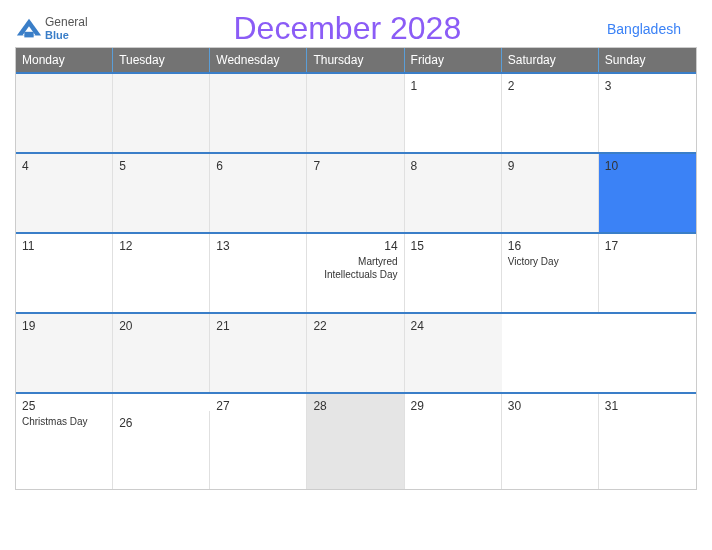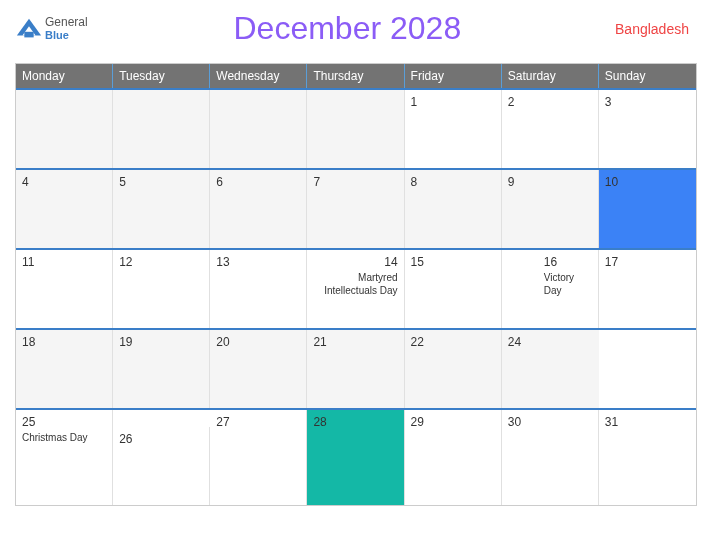--- a/index.html
+++ b/index.html
@@ -13,21 +13,21 @@
     .page {
       width: 712px;
       height: 550px;
       background: #fff;
       padding: 10px 15px 10px 15px;
     }
     .header {
       display: flex;
       align-items: center;
       justify-content: space-between;
-      margin-bottom: 16px;
+      margin-bottom: 0;
     }
     .logo {
       display: flex;
       align-items: center;
       gap: 0px;
     }
     .logo-text {
       font-size: 13px;
       color: #333;
       line-height: 1.1;
@@ -50,22 +50,22 @@
     }
     .month-title {
       font-size: 32px;
       color: #8b5cf6;
       font-weight: normal;
       text-align: center;
       flex: 1;
     }
     .country {
       font-size: 14px;
-      color: #ef4444;
-      text-align: center;
+      color: #3b82f6;
+      text-align: left;
       min-width: 90px;
     }
     .calendar {
       border: 1px solid #ccc;
       width: 100%;
     }
     .cal-header-row {
       display: grid;
       grid-template-columns: repeat(7, 1fr);
       background: #737373;
@@ -201,33 +201,30 @@
           <div class="cal-cell" style="background: rgb(255, 255, 255);">
             <span class="day-num">13</span>
           </div>
           <div class="cal-cell" style="background: rgb(255, 255, 255); text-align: right;">
             <span class="day-num">14</span>
             <div class="holiday-name">Martyred Intellectuals Day</div>
           </div>
           <div class="cal-cell" style="background: rgb(255, 255, 255);">
             <span class="day-num">15</span>
           </div>
-          <div class="cal-cell" style="background: rgb(255, 255, 255); margin-left: 36px;">
+          <div class="cal-cell" style="background: rgb(255, 255, 255);">
             <span class="day-num">16</span>
             <div class="holiday-name">Victory Day</div>
           </div>
           <div class="cal-cell" style="background: rgb(255, 255, 255);">
             <span class="day-num">17</span>
           </div>
         </div>
         <div class="cal-row">
           <div class="cal-cell" style="background: rgb(245, 245, 245);">
-            <span class="day-num">18</span>
-          </div>
-          <div class="cal-cell" style="background: rgb(245, 245, 245);">
             <span class="day-num">19</span>
           </div>
           <div class="cal-cell" style="background: rgb(245, 245, 245);">
             <span class="day-num">20</span>
           </div>
           <div class="cal-cell" style="background: rgb(245, 245, 245);">
             <span class="day-num">21</span>
           </div>
           <div class="cal-cell" style="background: rgb(245, 245, 245);">
             <span class="day-num">22</span>
@@ -240,21 +237,21 @@
           <div class="cal-cell" style="background: rgb(255, 255, 255);">
             <span class="day-num">25</span>
             <div class="holiday-name">Christmas Day</div>
           </div>
           <div class="cal-cell" style="background: rgb(255, 255, 255); margin-top: 17px;">
             <span class="day-num">26</span>
           </div>
           <div class="cal-cell" style="background: rgb(255, 255, 255);">
             <span class="day-num">27</span>
           </div>
-          <div class="cal-cell" style="background: #14b8a6;">
+          <div class="cal-cell" style="background: #e5e5e5;">
             <span class="day-num">28</span>
           </div>
           <div class="cal-cell" style="background: rgb(255, 255, 255);">
             <span class="day-num">29</span>
           </div>
           <div class="cal-cell" style="background: rgb(255, 255, 255);">
             <span class="day-num">30</span>
           </div>
           <div class="cal-cell" style="background: rgb(255, 255, 255);">
             <span class="day-num">31</span>

